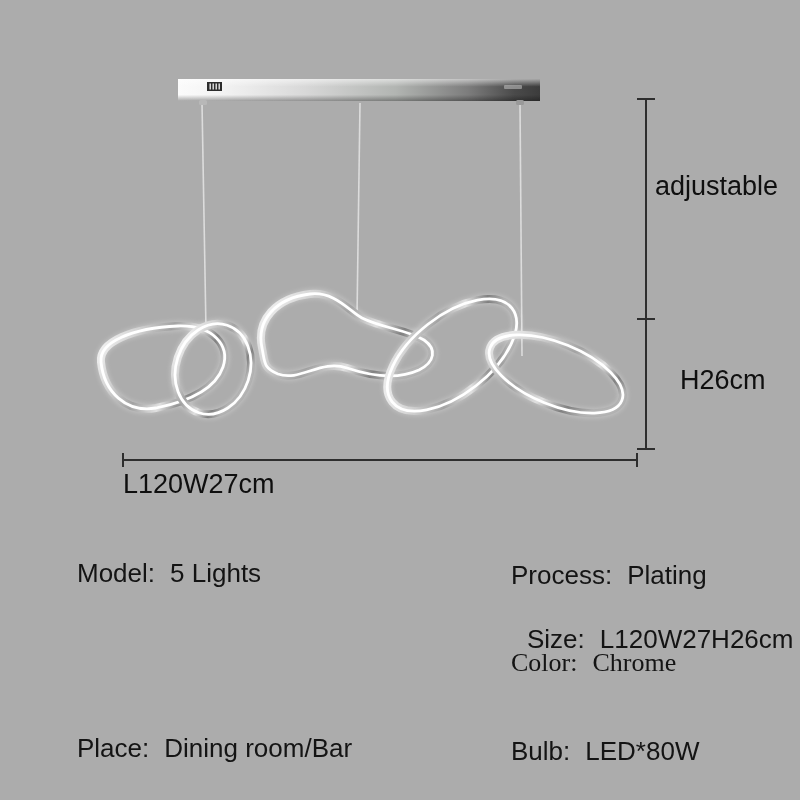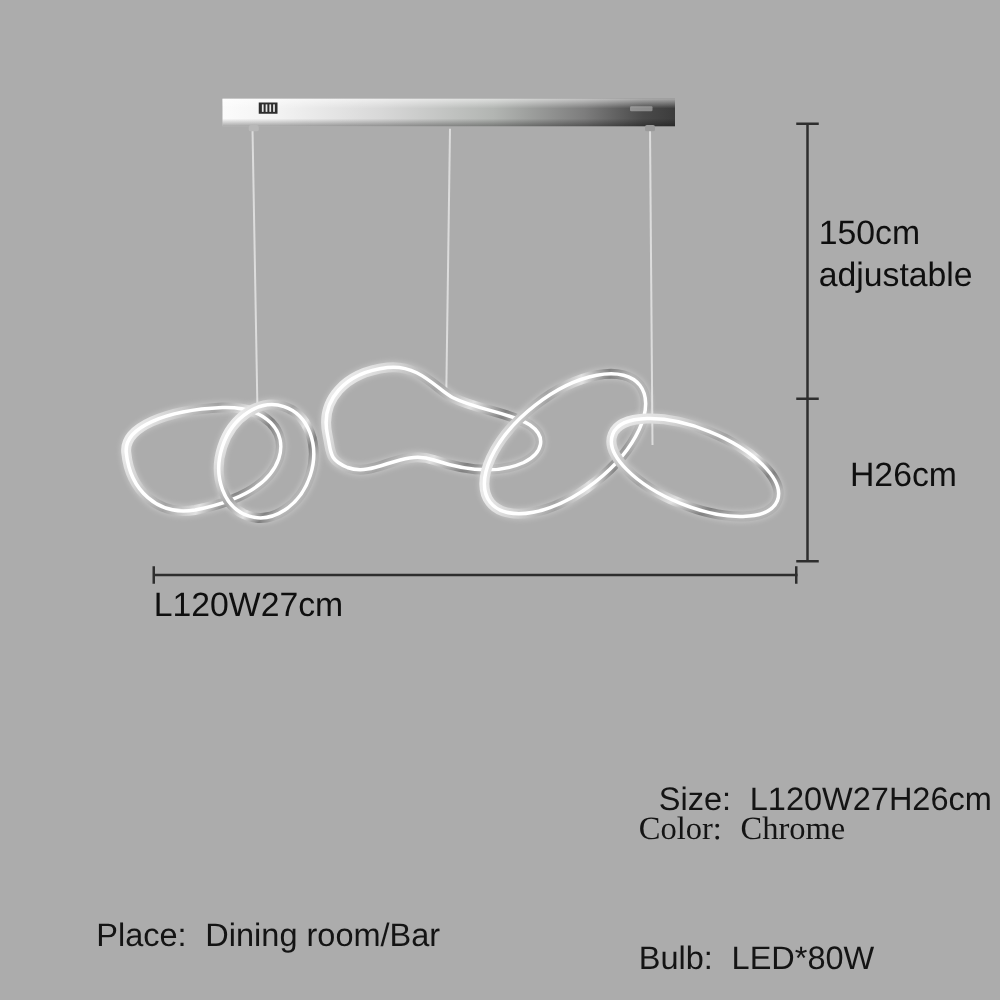--- a/index.html
+++ b/index.html
@@ -35,21 +35,21 @@
   .spec-value{margin-left:15px;}
   .col-left{left:77px;}
   .col-right{left:511px;}
   .row-model{top:558px;}
   .row-material{top:622px;}
   .row-area{top:680px;}
   .row-place{top:733px;}
   .row-process{top:560px;}
   .row-size{top:624px;margin-left:16px;}
   .row-color{top:648px;font-family:Liberation Serif, serif;}
-  .row-bulb{top:736px;margin-top:15px;}
+  .row-bulb{top:736px;}
 
   
   .ring-chrome{fill:none;stroke:url(#chromeGrad);stroke-width:8;stroke-linejoin:round;}
   .ring-glow{fill:none;stroke:#ffffff;stroke-width:10;opacity:.25;filter:url(#soft);}
   .ring-led{fill:none;stroke:#ffffff;stroke-width:2.8;stroke-linejoin:round;}
   .wire{stroke:#dcdcdc;stroke-width:1.6;}
 </style>
 </head>
 <body>
 
@@ -142,28 +142,33 @@
 
   <div class="dim dim-vline"></div>
   <div class="dim dim-vtick t-top"></div>
   <div class="dim dim-vtick t-mid"></div>
   <div class="dim dim-vtick t-bot"></div>
   <div class="dim dim-hline"></div>
   <div class="dim dim-htick t-left"></div>
   <div class="dim dim-htick t-right"></div>
 
   <div class="dim-label label-drop">
-    <div>150cm</div>
     <div>adjustable</div>
   </div>
   <div class="dim-label label-height">H26cm</div>
   <div class="dim-label label-width">L120W27cm</div>
 
+  <div class="spec-row col-left row-model">
+    <span class="spec-label">Model:</span><span class="spec-value">5 Lights</span>
+  </div>
   <div class="spec-row col-left row-place">
     <span class="spec-label">Place:</span><span class="spec-value">Dining room/Bar</span>
+  </div>
+  <div class="spec-row col-right row-process">
+    <span class="spec-label">Process:</span><span class="spec-value">Plating</span>
   </div>
   <div class="spec-row col-right row-size">
     <span class="spec-label">Size:</span><span class="spec-value">L120W27H26cm</span>
   </div>
   <div class="spec-row col-right row-color">
     <span class="spec-label">Color:</span><span class="spec-value">Chrome</span>
   </div>
   <div class="spec-row col-right row-bulb">
     <span class="spec-label">Bulb:</span><span class="spec-value">LED*80W</span>
   </div>

